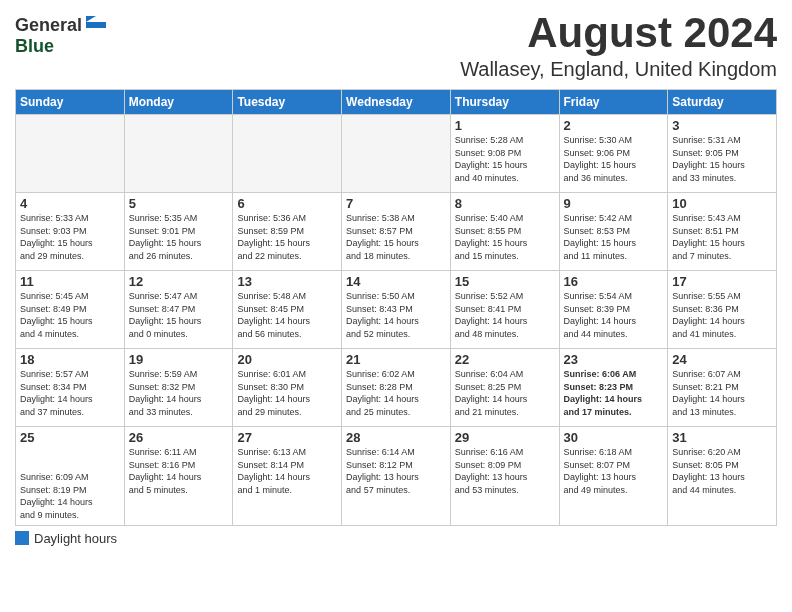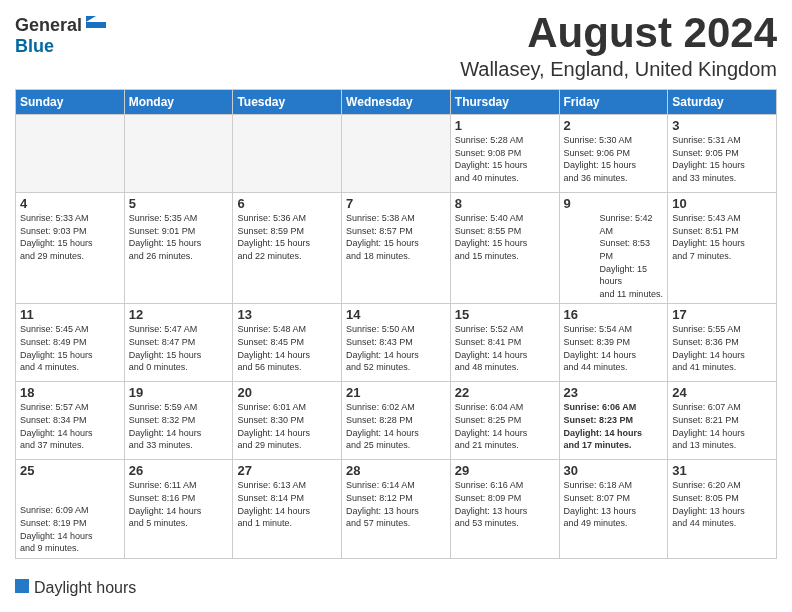--- a/index.html
+++ b/index.html
@@ -77,22 +77,22 @@
       display: block;
       margin-bottom: 1px;
     }
     .day-info {
       font-size: 9px;
       color: #333;
       line-height: 1.4;
     }
     .legend {
       display: flex;
-      margin-top: 20px;
-      font-size: 16px;
+      margin-top: 5px;
+      font-size: 13px;
       color: #333;
     }
     .legend-box {
       width: 14px;
       height: 14px;
       background: #2678c8;
       margin-right: 5px;
       display: inline-block;
     }
   </style>
@@ -105,21 +105,21 @@
       <div>
         <div style="display:flex;align-items:center;">
           <span class="logo-general" style="font-size:18px;font-weight:bold;color:#333;">General</span>
           <svg width="22" height="18" viewBox="0 0 22 18" style="margin-left:2px;margin-top:-2px;">
             <polygon points="2,0 22,0 22,12 2,12" fill="#1a6fbe"></polygon>
             <polygon points="2,6 12,0 22,0 22,6" fill="#fff"></polygon>
             <polygon points="12,12 22,12 22,6 2,6" fill="#1a6fbe" opacity="0.5"></polygon>
           </svg>
         </div>
         <div>
-          <span class="logo-blue" style="font-size:18px;font-weight:bold;color:#0369a1;">Blue</span>
+          <span class="logo-blue" style="font-size:18px;font-weight:bold;color:#14532d;">Blue</span>
         </div>
       </div>
     </div>
     <div class="title-area">
       <div class="month-title">August 2024</div>
       <div class="location">Wallasey, England, United Kingdom</div>
     </div>
   </div>
 
   <table class="calendar-table">
@@ -193,21 +193,21 @@
           </td>
           <td>
             <span class="day-num">8</span>
             <div class="day-info" style="white-space: pre-line;">Sunrise: 5:40 AM
 Sunset: 8:55 PM
 Daylight: 15 hours
 and 15 minutes.</div>
           </td>
           <td>
             <span class="day-num">9</span>
-            <div class="day-info" style="white-space: pre-line; margin-left: 36px;">Sunrise: 5:42 AM
+            <div class="day-info" style="white-space: pre-line;">Sunrise: 5:42 AM
 Sunset: 8:53 PM
 Daylight: 15 hours
 and 11 minutes.</div>
           </td>
           <td>
             <span class="day-num">10</span>
             <div class="day-info" style="white-space: pre-line;">Sunrise: 5:43 AM
 Sunset: 8:51 PM
 Daylight: 15 hours
 and 7 minutes.</div>

